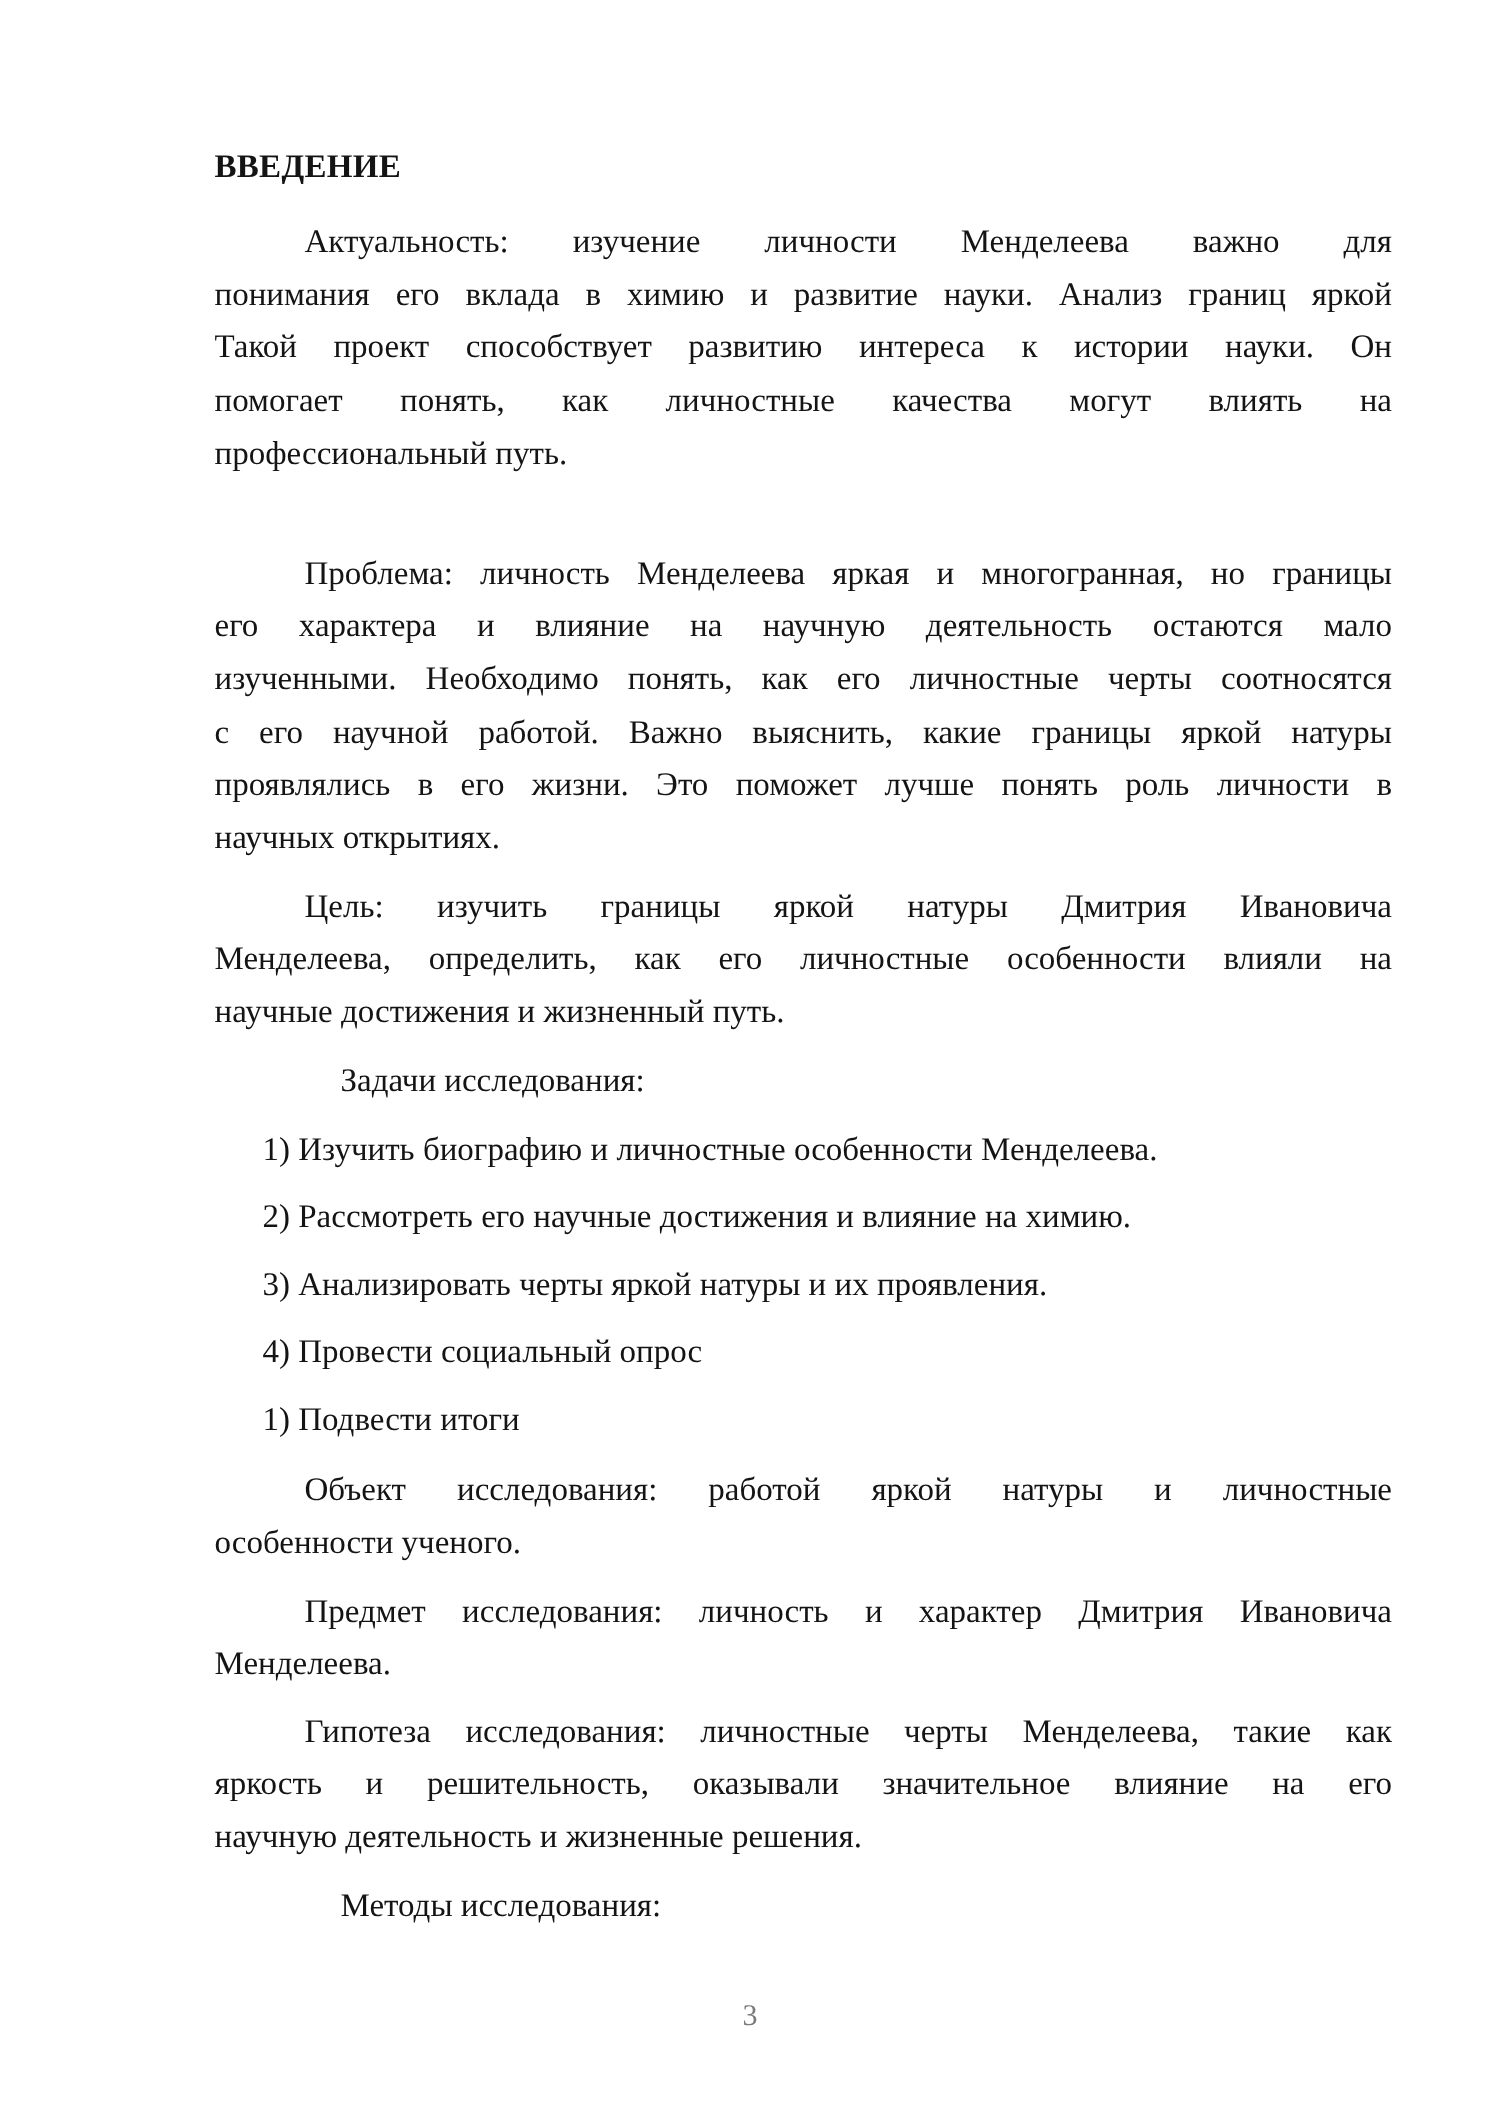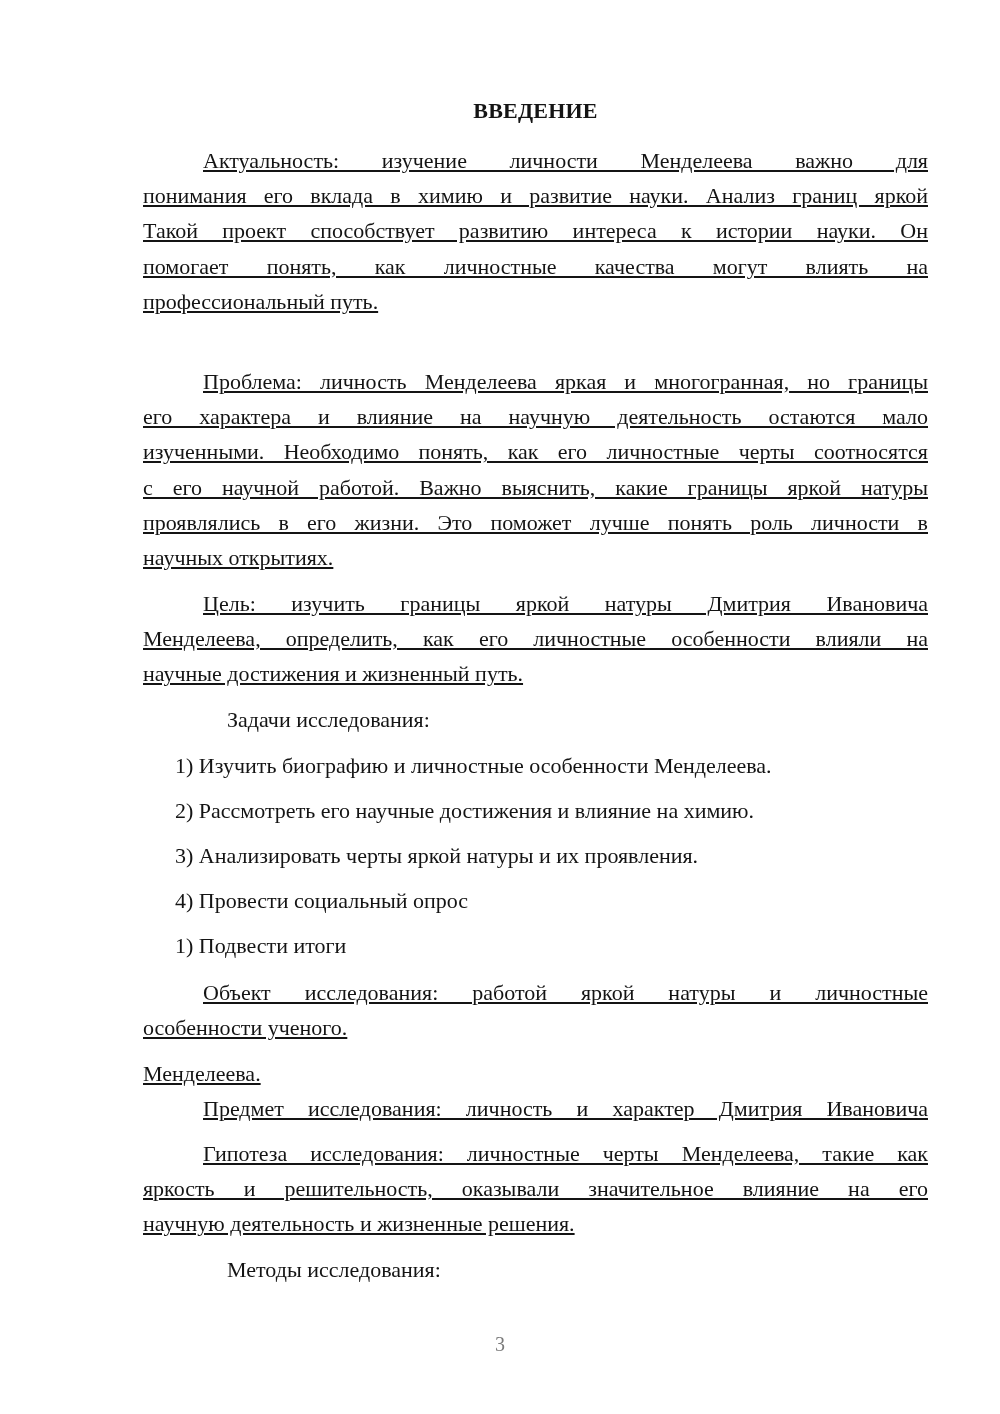--- a/index.html
+++ b/index.html
@@ -1,23 +1,23 @@
 <!DOCTYPE html>
 <html><head>
 <meta charset="utf-8">
 <style>
   html, body { margin: 0; padding: 0; background: #ffffff; }
   body { width: 1000px; height: 1414px; position: relative; overflow: hidden;
          font-family: "Liberation Serif", "DejaVu Serif", serif; color: #141414; }
   .page { position: absolute; left: 143px; top: 0; width: 785px; }
-  .title { position: absolute; top: 96px; left: 0; width: 785px; text-align: center;
+  .title { position: absolute; top: 96px; left: 0; width: 785px; 
            font-weight: bold; font-size: 22px; line-height: 30px; letter-spacing: 0.2px; }
   .para { position: absolute; left: 0; width: 785px; font-size: 22px; line-height: 35.2px;
           text-align: justify; text-align-last: left; margin: 0; }
-  .line { display: block; text-align: justify; text-align-last: justify; white-space: nowrap; text-decoration: underline; }
+  .line { display: block; text-align: justify; text-align-last: justify; white-space: nowrap; }
   .line.last { text-align-last: left; }
   .list-item { position: absolute; left: 32px; font-size: 22px; line-height: 30px; white-space: nowrap; font-family: Liberation Serif, serif; }
   .plain { position: absolute; left: 60px; font-size: 22px; line-height: 30px; white-space: nowrap; margin-left: 24px; }
   .page-number { position: absolute; top: 1333px; left: 0; width: 1000px; text-align: center;
                  font-size: 20px; color: #7a7a7a; }
 </style>
 </head>
 <body>
 
 <div class="page">
@@ -53,22 +53,22 @@
   <div class="list-item" style="top:841px">3) Анализировать черты яркой натуры и их проявления.</div>
   <div class="list-item" style="top:886px">4) Провести социальный опрос</div>
   <div class="list-item" style="top:931px">1) Подвести итоги</div>
 
   <div class="para" style="top:975px">
     <span class="line" style="padding-left:60px">Объект исследования: работой яркой натуры и личностные</span>
     <span class="line last">особенности ученого.</span>
   </div>
 
   <div class="para" style="top:1056px">
+    <span class="line" style="padding-left:60px">Предмет исследования: личность и характер Дмитрия Ивановича</span>
     <span class="line last">Менделеева.</span>
-    <span class="line" style="padding-left:60px">Предмет исследования: личность и характер Дмитрия Ивановича</span>
   </div>
 
   <div class="para" style="top:1136px">
     <span class="line" style="padding-left:60px">Гипотеза исследования: личностные черты Менделеева, такие как</span>
     <span class="line">яркость и решительность, оказывали значительное влияние на его</span>
     <span class="line last">научную деятельность и жизненные решения.</span>
   </div>
 
   <div class="plain" style="top:1255px">Методы исследования:</div>
 </div>

